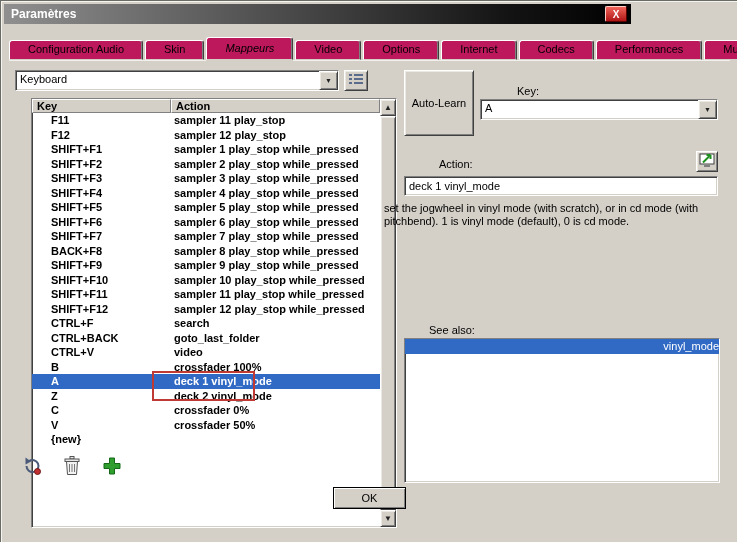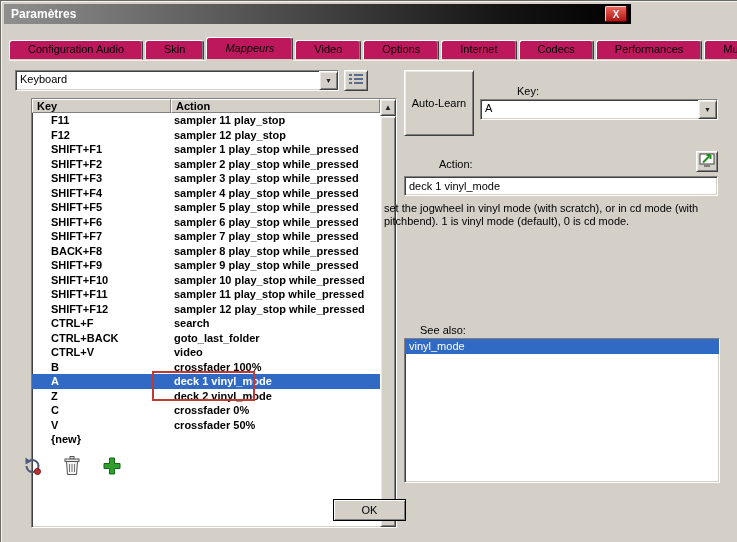--- a/index.html
+++ b/index.html
@@ -126,45 +126,45 @@
 
   
   .auto-learn{
     position:absolute;left:403px;top:69px;width:70px;height:66px;
     font-size:11px;display:flex;align-items:center;justify-content:center;
     cursor:pointer;text-align:center;font-family:Liberation Sans, sans-serif;
   }
   .label{position:absolute;font-size:11px;color:#000;margin-left:35px;}
   .key-label{left:481px;top:84px;}
   .action-label{left:403px;top:157px;}
-  .see-also-label{left:384px;top:323px;}
+  .see-also-label{left:393px;top:323px;}
 
   .action-picker{
     position:absolute;left:695px;top:150px;width:22px;height:21px;
     display:flex;align-items:center;justify-content:center;cursor:pointer;padding:0;
   }
   .action-input{
     position:absolute;left:403px;top:175px;width:314px;height:20px;
     background:#fff;font-size:11px;padding:0 4px;box-sizing:border-box;
     font-family:"Liberation Sans",sans-serif;outline:none;
   }
   .description{
     position:absolute;left:383px;top:201px;width:316px;
     font-size:11px;line-height:13px;color:#000;
   }
   .see-also-list{
     position:absolute;left:403px;top:337px;width:316px;height:145px;
     background:#fff;box-sizing:border-box;overflow:hidden;
   }
   .sa-item{font-size:11px;height:14.5px;line-height:14.5px;padding-left:4px;cursor:default;white-space:nowrap;}
-  .sa-item.selected{background:var(--sel-color);color:#fff;}
+  .sa-item.selected{background:var(--sel-color);color:#fff;text-align:right;}
 
   
   .ok-btn{
-    position:absolute;left:332px;top:498px;width:73px;height:22px;
+    position:absolute;left:332px;top:486px;width:73px;height:22px;
     background:#d4d0c8;border:1px solid #000;
     box-shadow:inset 1px 1px 0 #fff, inset -1px -1px 0 #808080;
     font-size:11px;cursor:pointer;font-family:"Liberation Sans",sans-serif;
   }
 </style>
 </head>
 <body>
 
 <div class="dialog">
 

